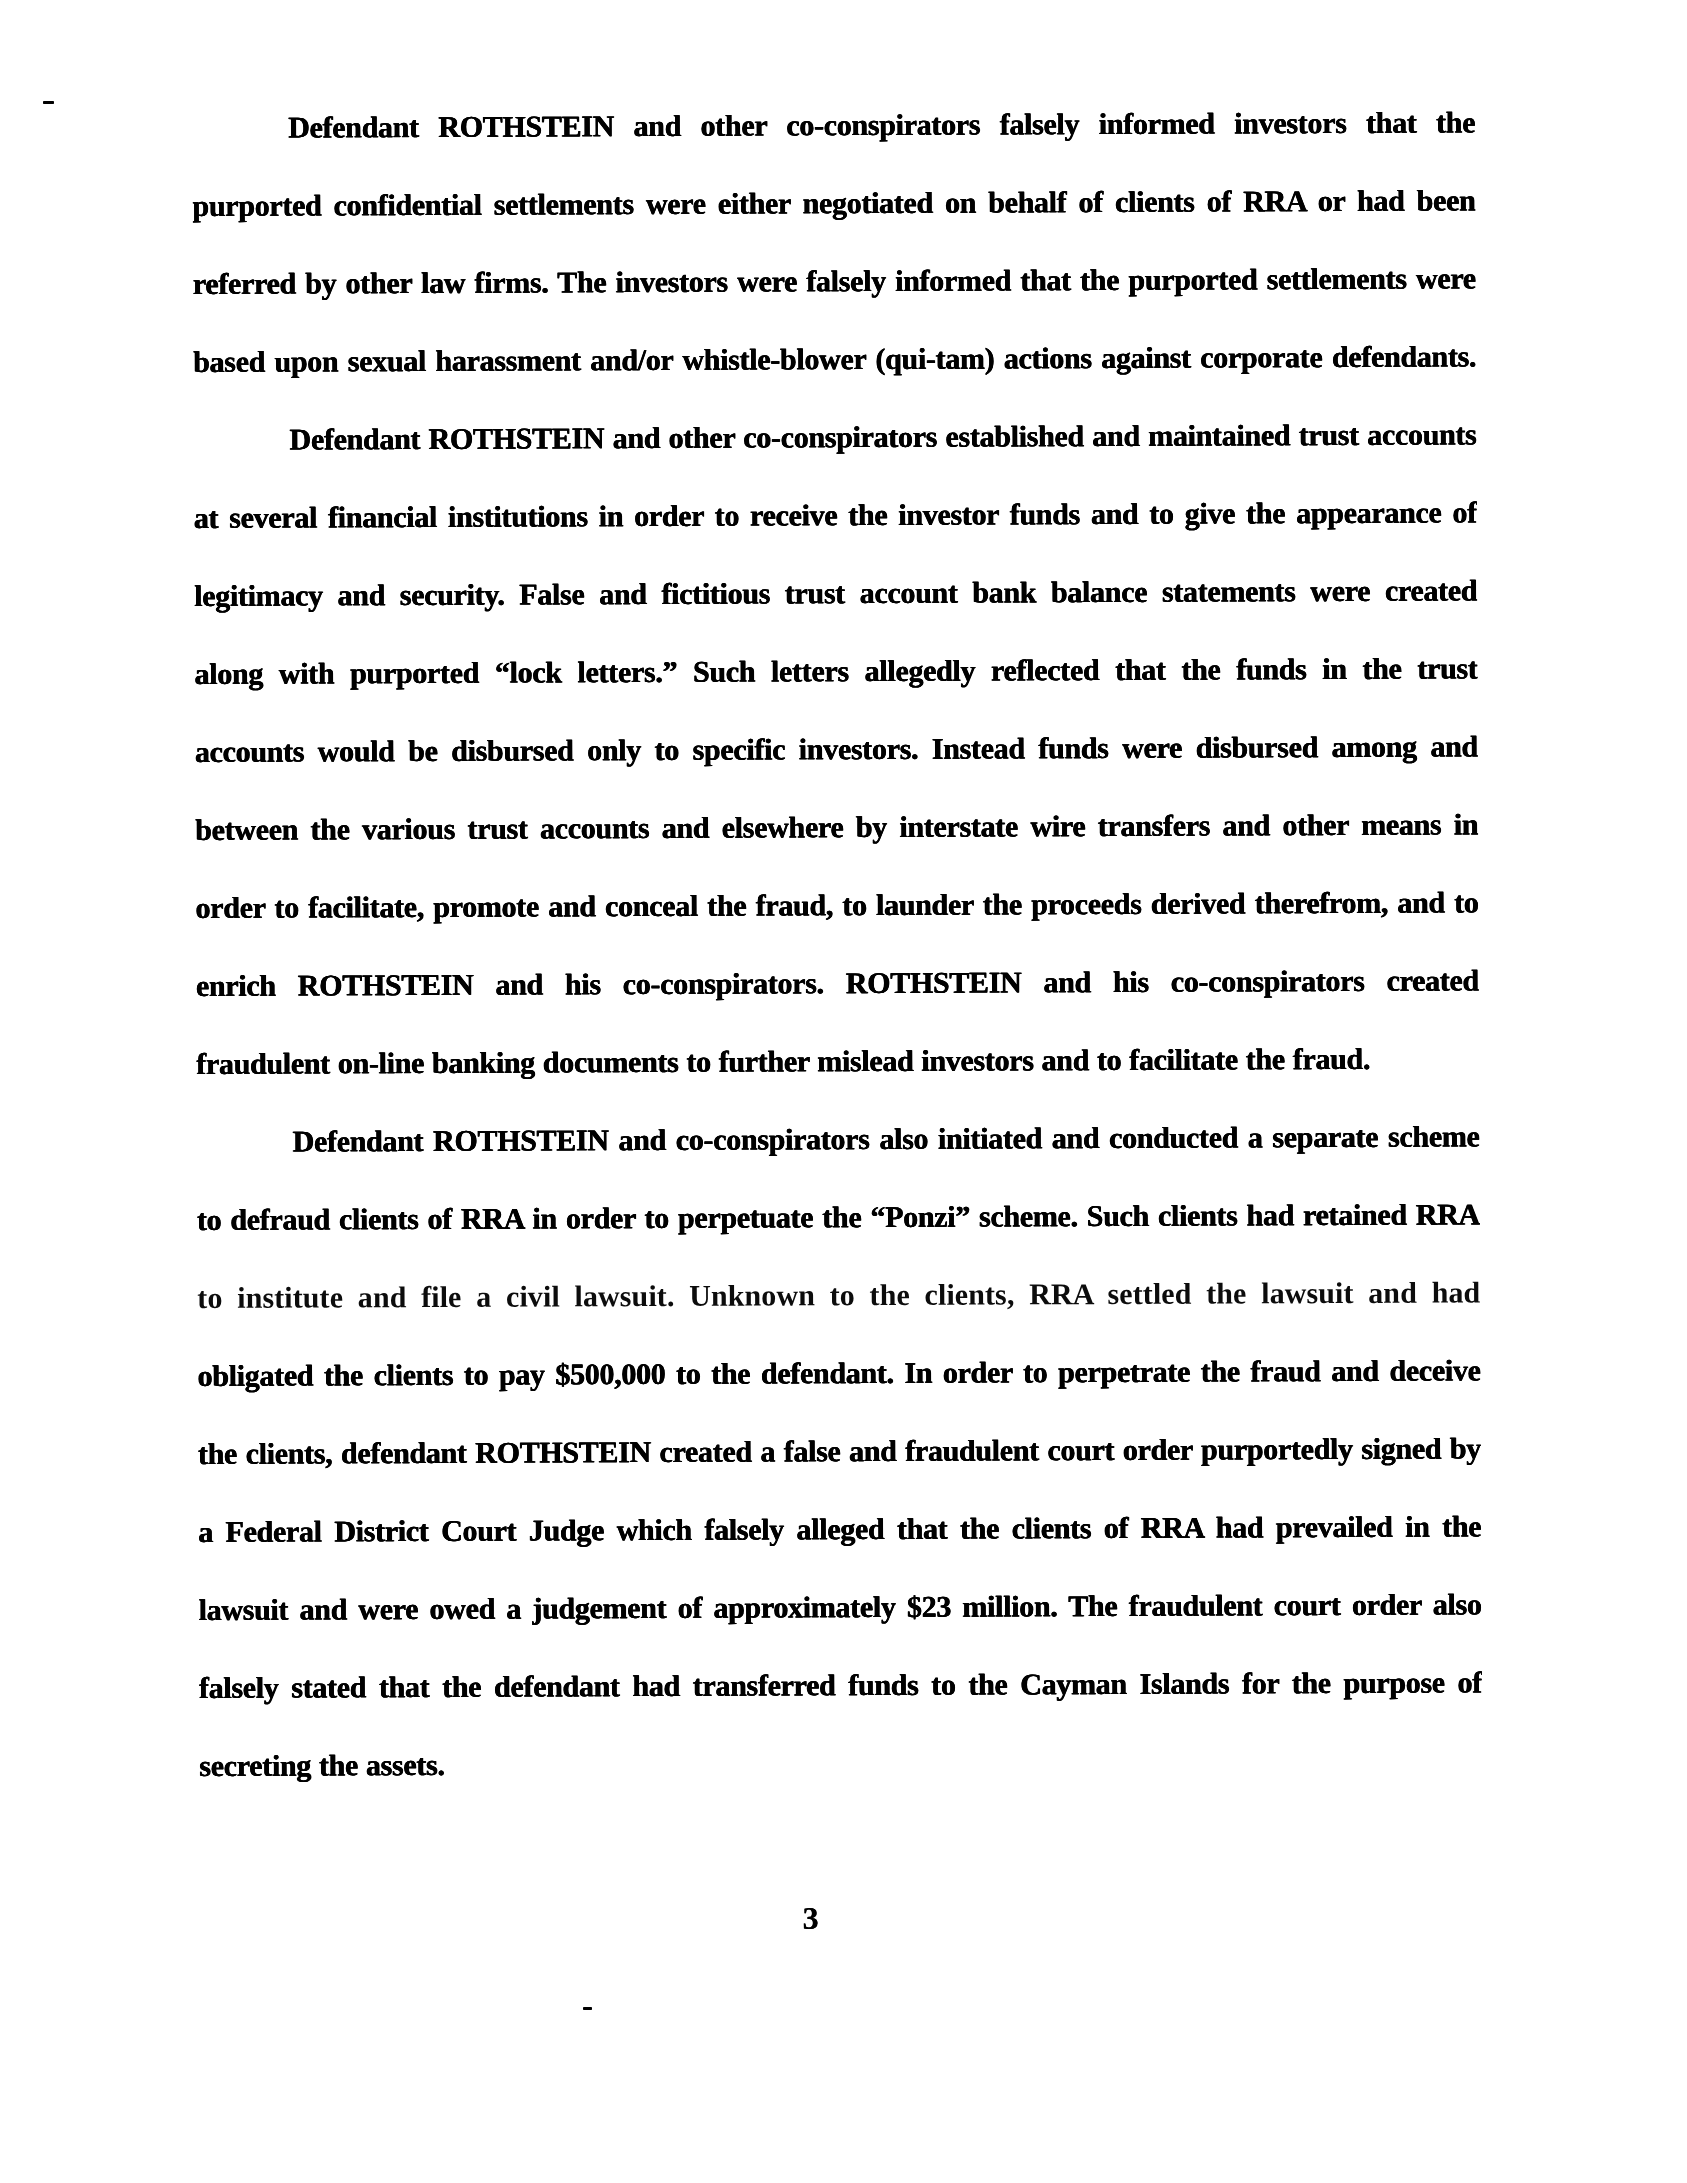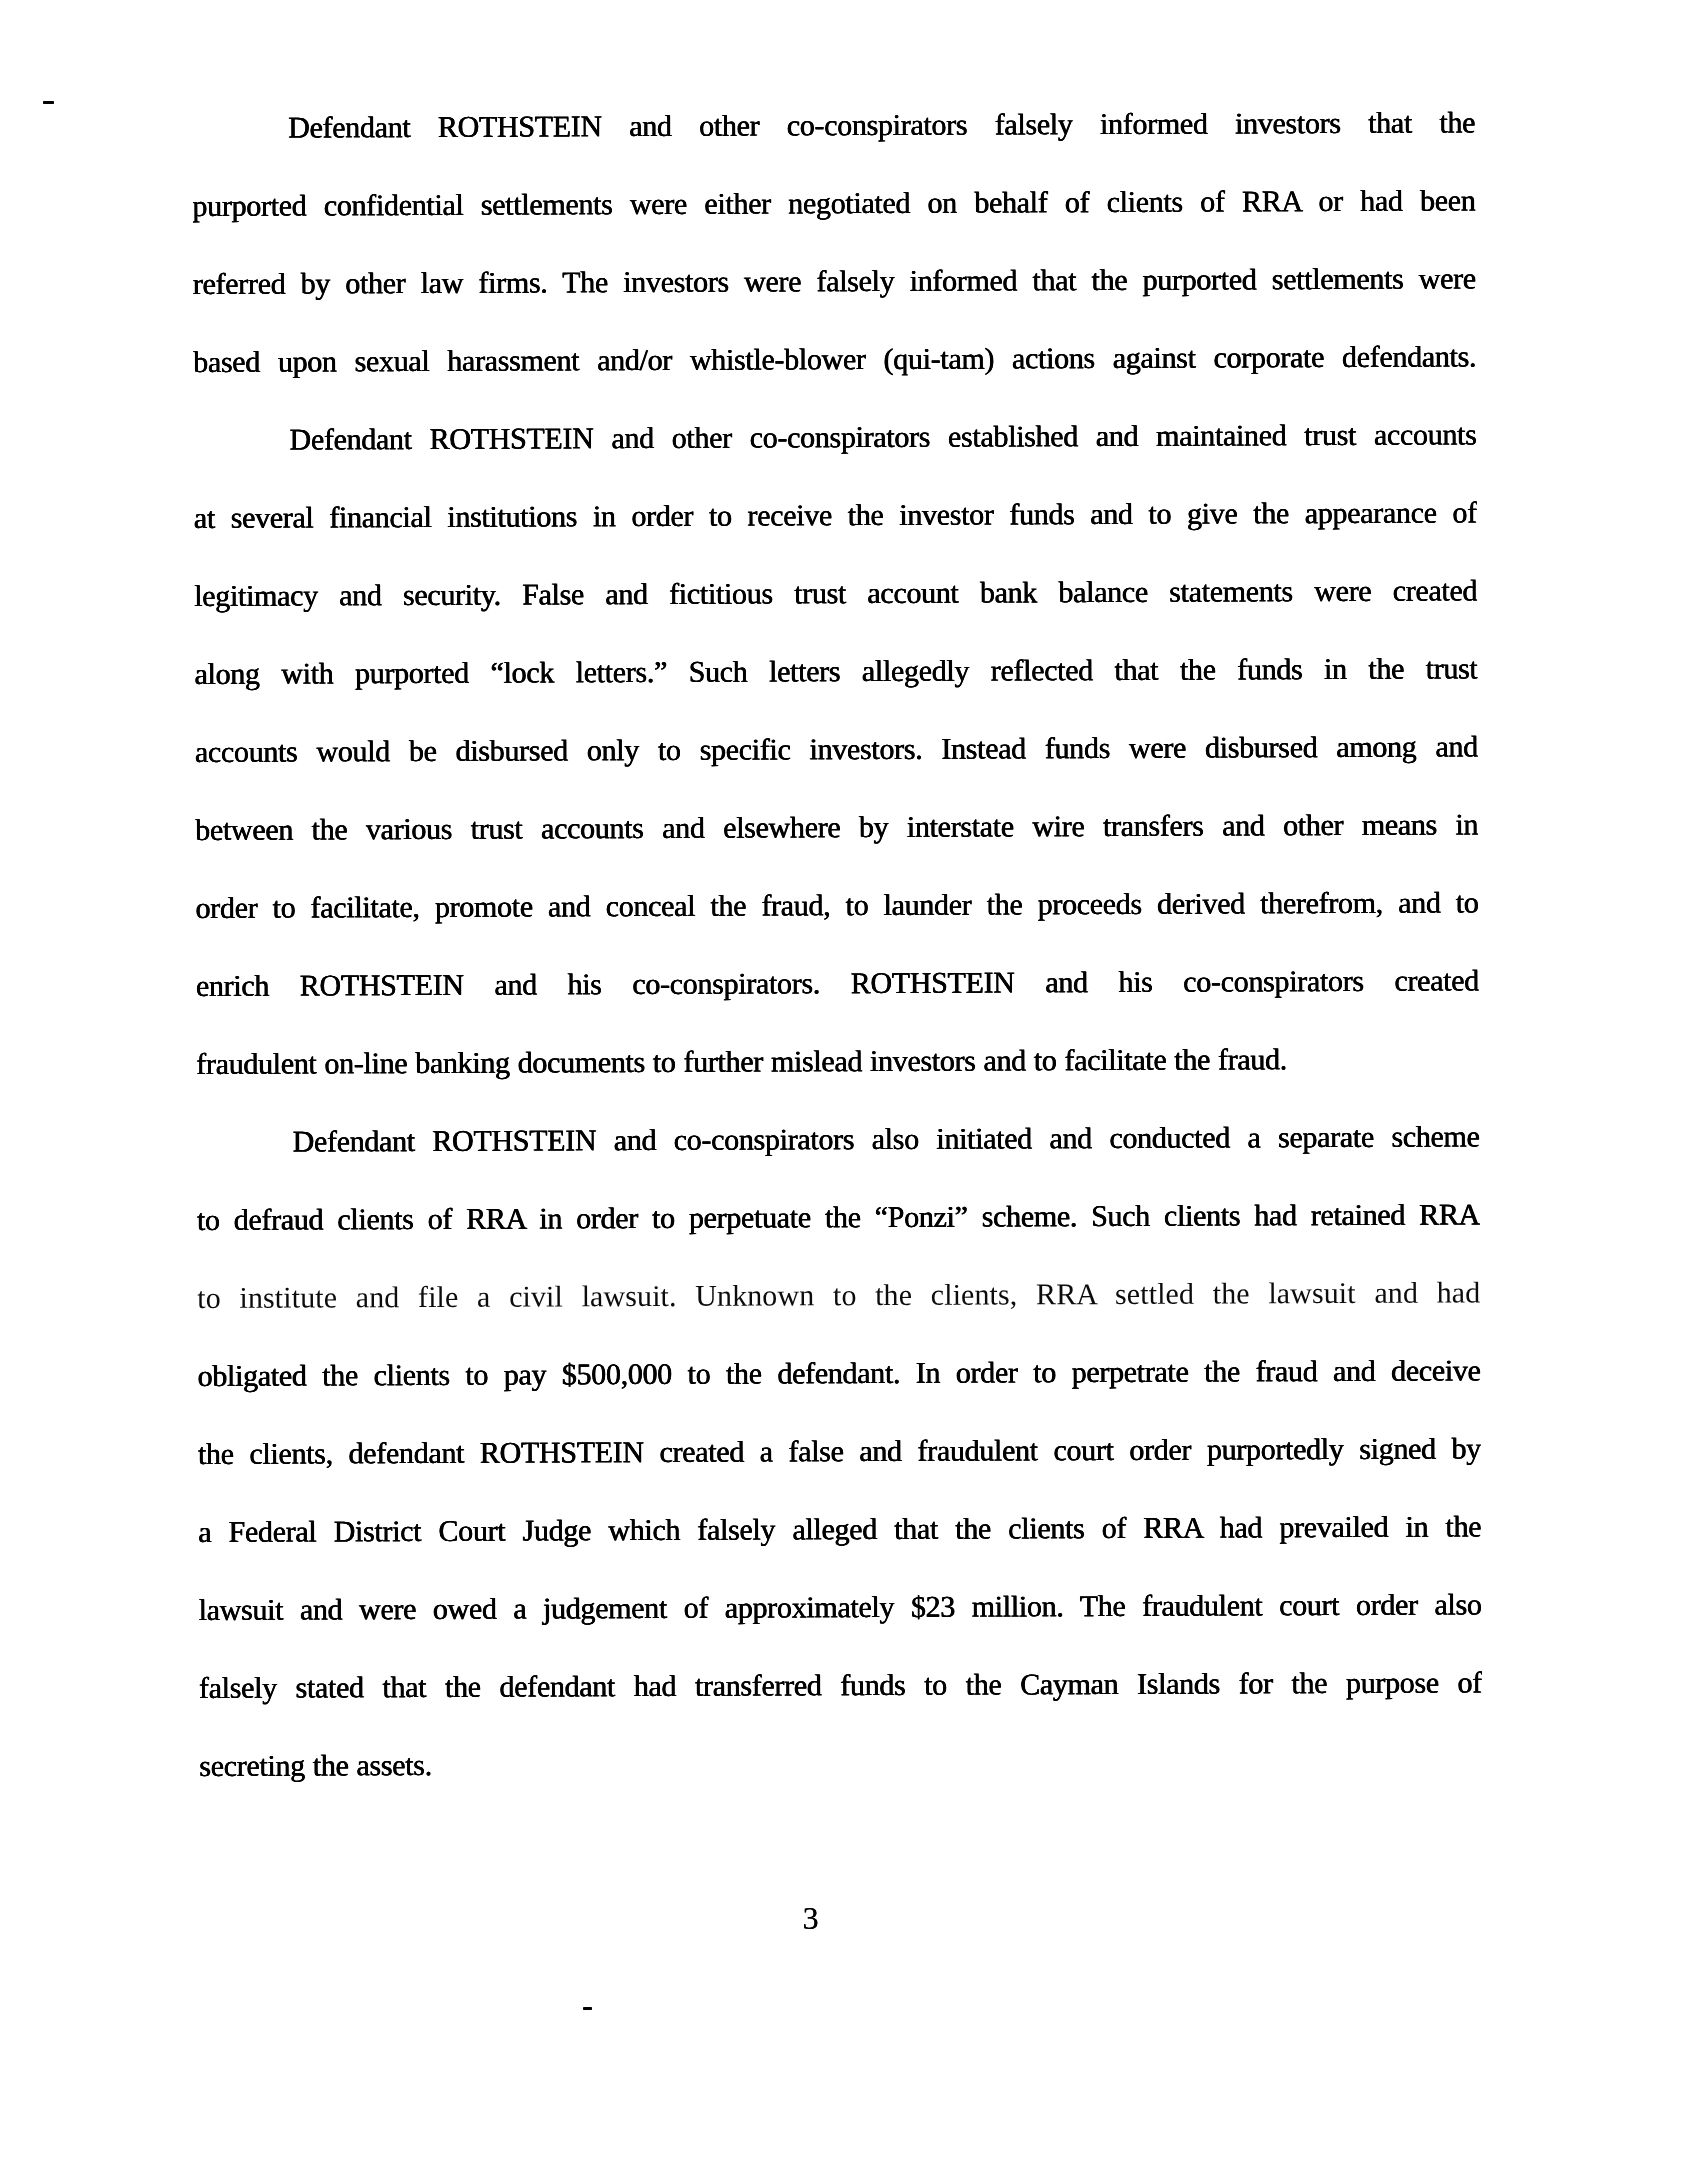--- a/index.html
+++ b/index.html
@@ -5,21 +5,21 @@
   html, body { margin: 0; padding: 0; }
   body {
     width: 1687px; height: 2183px;
     background: #ffffff;
     position: relative;
     font-family: "Liberation Serif", "DejaVu Serif", serif;
   }
   .page {
     position: absolute; left: 0; top: 0;
     width: 1687px; height: 2183px;
-    background: #ffffff; overflow: hidden;
+    background: #ffffff; overflow: hidden; font-weight: bold;
   }
   .body-text {
     position: absolute;
     left: 192px; top: 89px; width: 1283px;
     transform: rotate(-0.25deg);
     transform-origin: 0 0;
   }
   .line {
     font-size: 30px;
     line-height: 78px;

